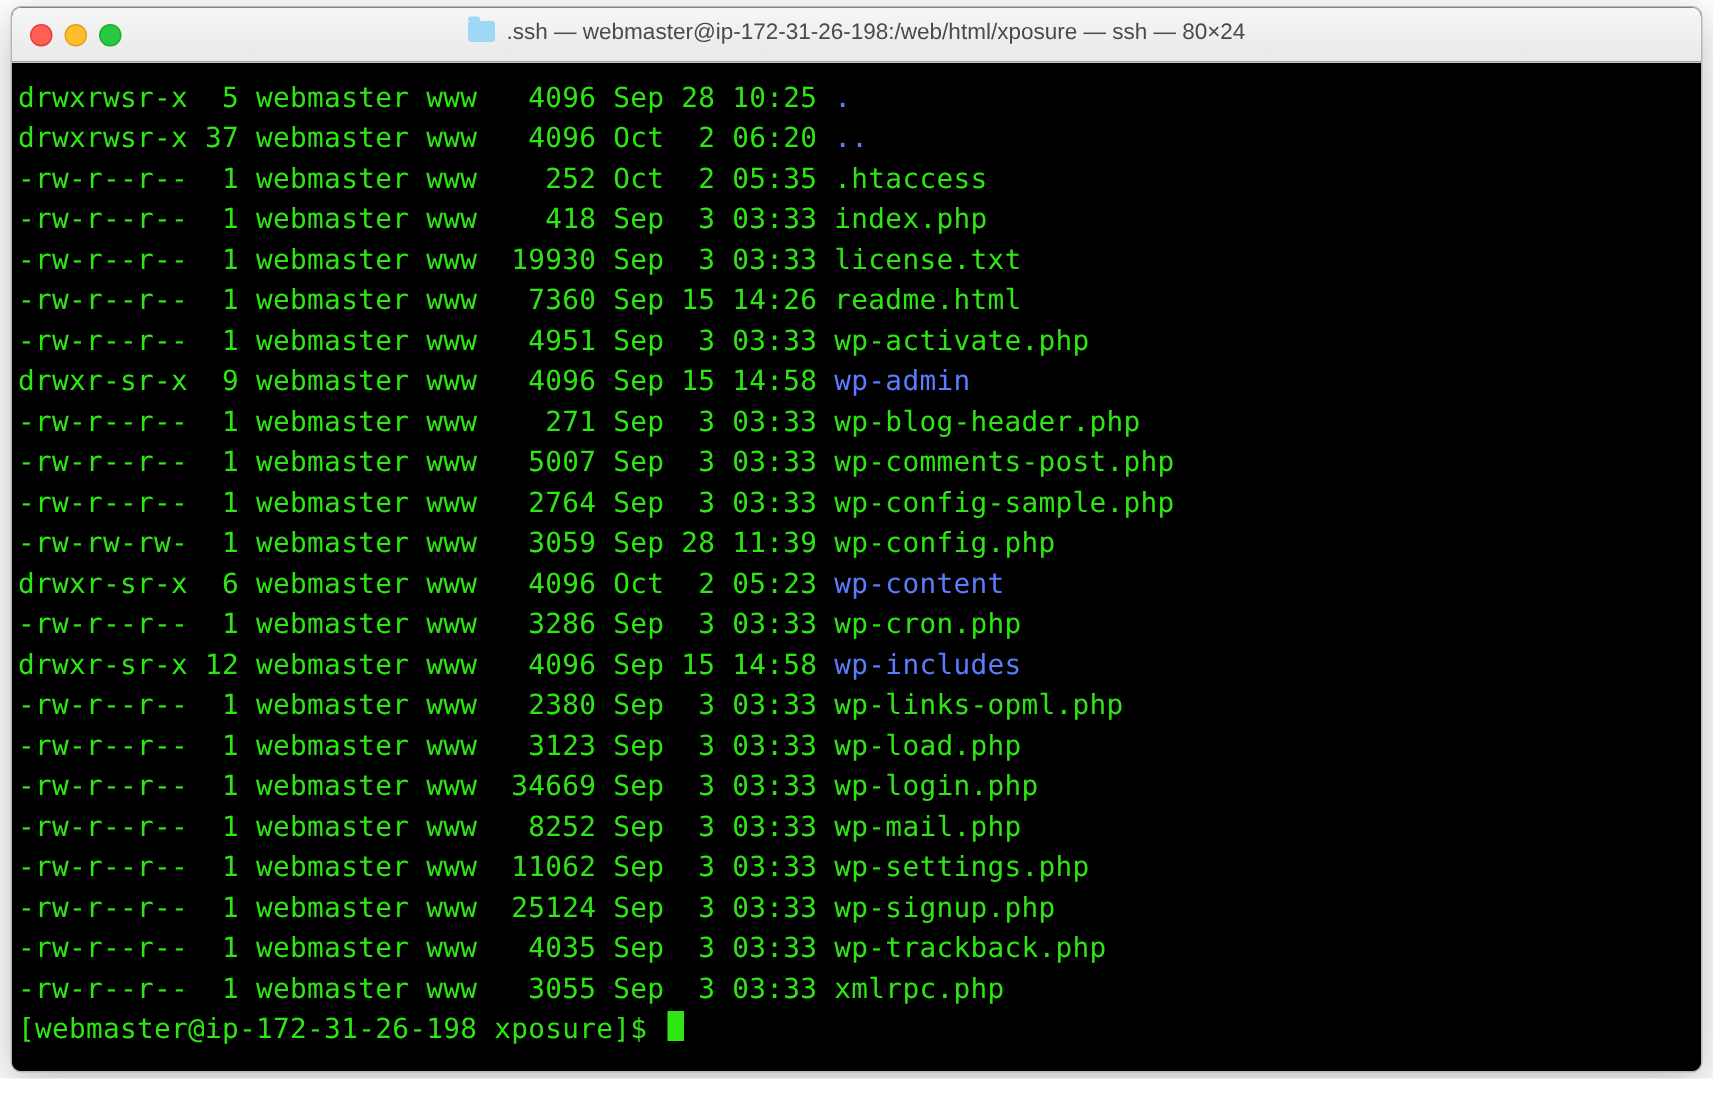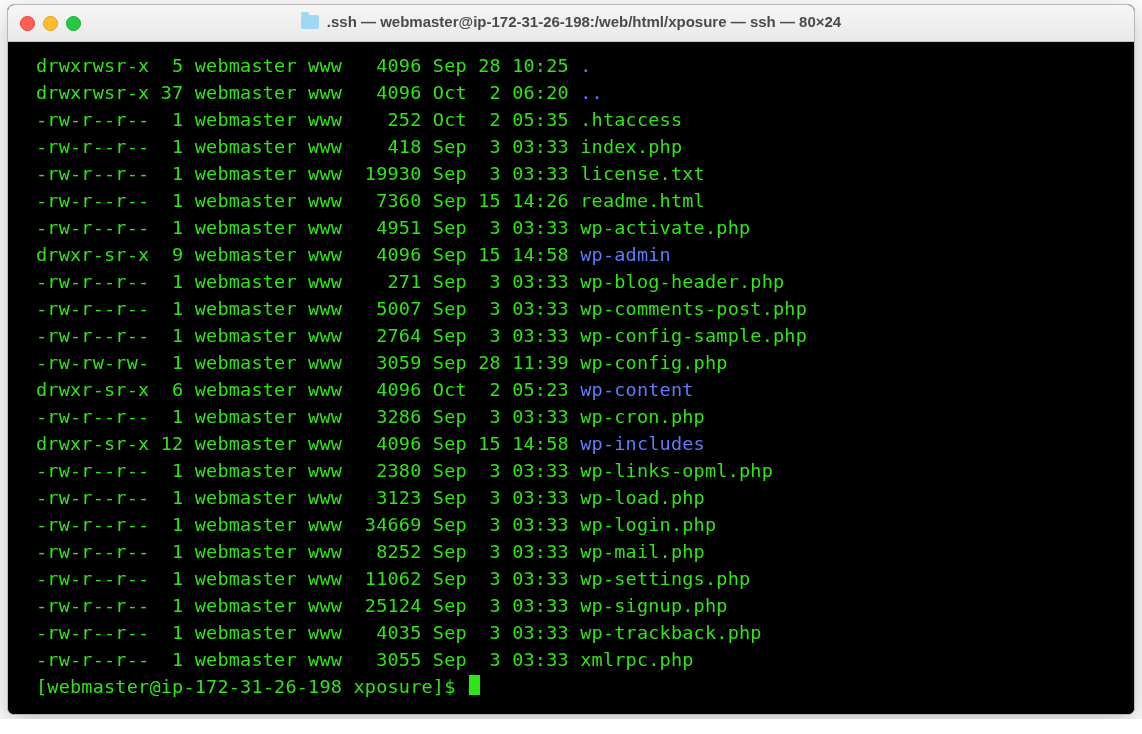--- a/index.html
+++ b/index.html
@@ -44,21 +44,21 @@
     left: 0; right: 0;
     text-align: center;
     pointer-events: none;
   }
   .title-inner {
     display: inline-flex;
     align-items: center;
     gap: 8px;
     color: #4a4a4a;
     font-size: 15px;
-    font-weight: 700;
+    font-weight: 400;
   }
   .folder-icon {
     width: 18px;
     height: 14px;
     background: #9ed8f5;
     border-radius: 2px;
     position: relative;
     display: inline-block;
   }
   .folder-icon::before {
@@ -66,21 +66,21 @@
     position: absolute;
     top: -3px;
     left: 0;
     width: 8px;
     height: 3px;
     background: #9ed8f5;
     border-radius: 2px 2px 0 0;
   }
   .terminal {
     background: #000;
-    padding: 10px 14px 14px 28px;
+    padding: 10px 14px 14px 4px;
     font-family: "Menlo", "Monaco", "Consolas", monospace;
     font-size: 18.5px;
     line-height: 1.46;
     color: #2fe615;
     white-space: pre;
     letter-spacing: 0.2px;
   }
   .row { display: block; }
   .seg { display: inline; }
   .blue { color: #5c7cff; }

